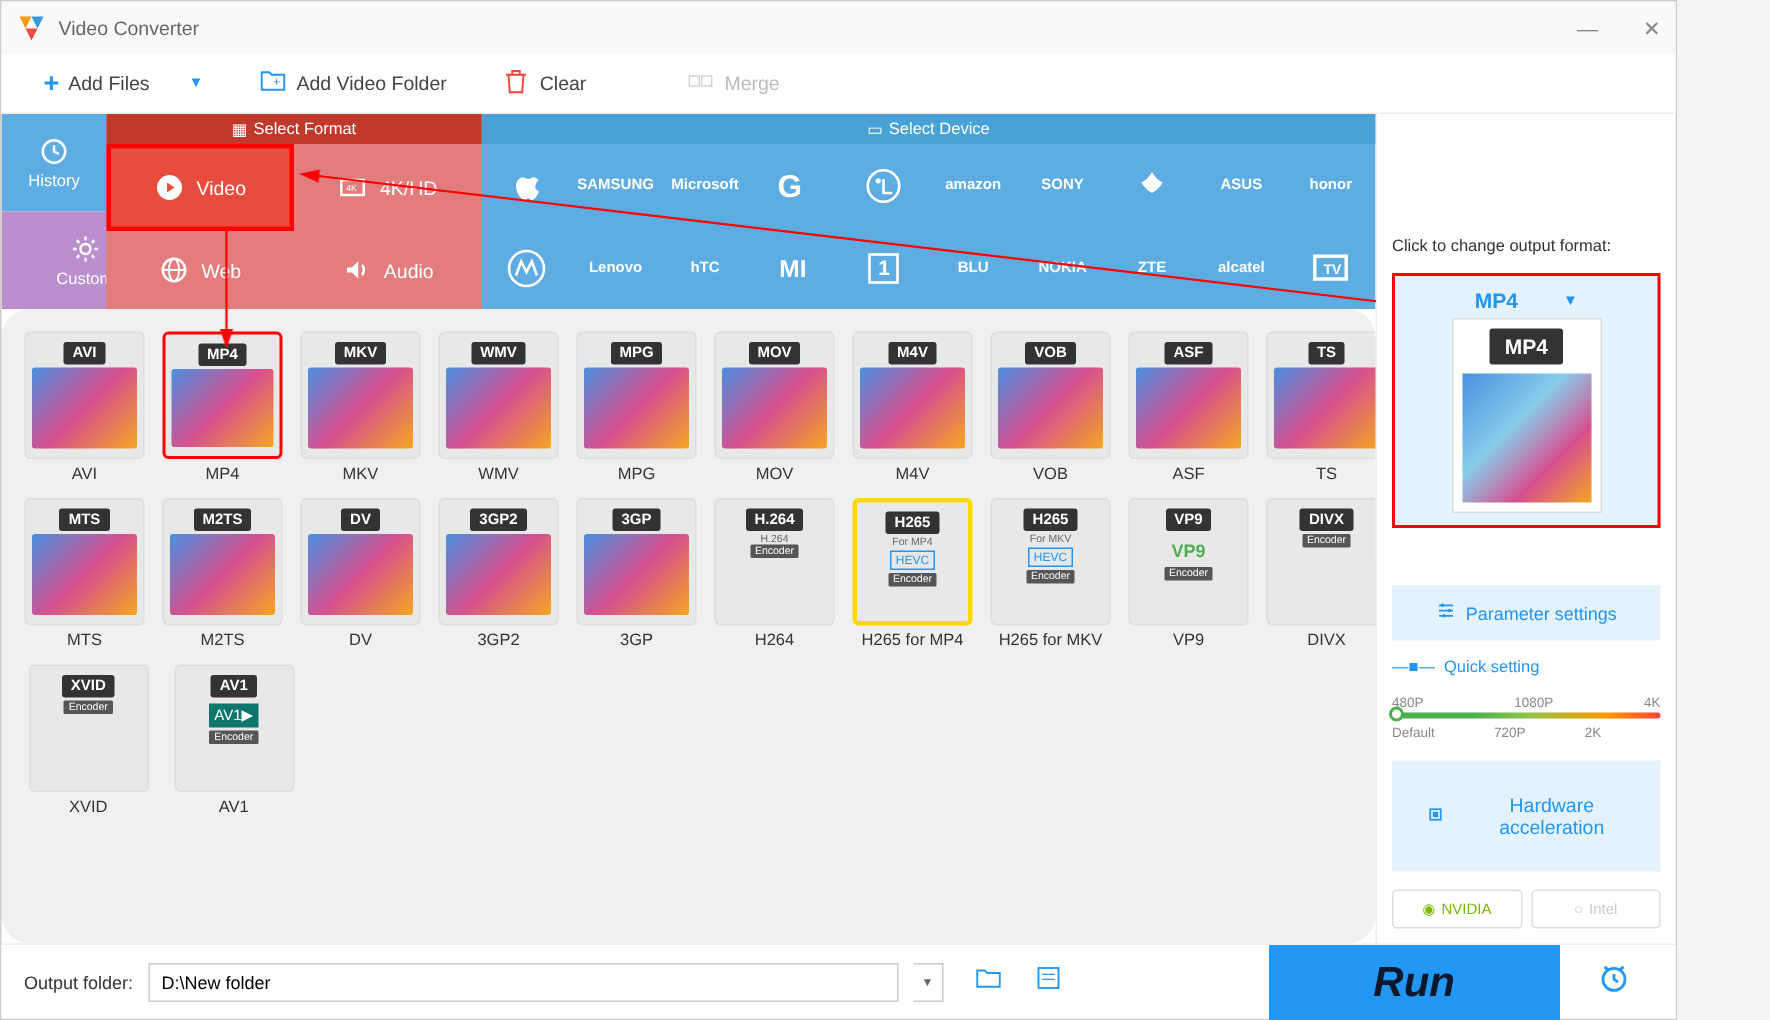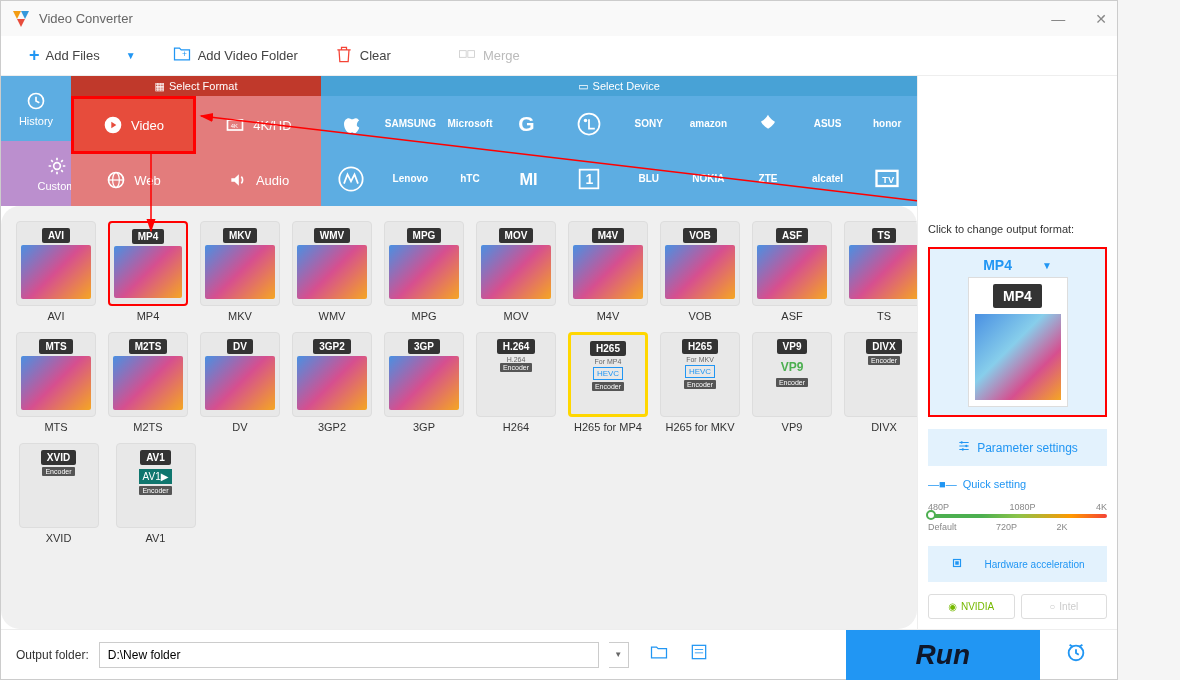--- a/index.html
+++ b/index.html
@@ -45,27 +45,27 @@
 .fmt-item.selected .fmt-thumb{border:2px solid red;}
 .fmt-item.h265 .fmt-thumb{border:3px solid #ffd700;}
 .fmt-sub{font-size:7px;color:#666;}
 .right{width:200px;background:#fff;border-left:1px solid #eee;padding:10px;display:flex;flex-direction:column;gap:12px;justify-content:flex-end;}
 .outlabel{font-size:11px;color:#333;}
 .outbox{border:2px solid red;background:#e3f2fd;padding:8px;display:flex;flex-direction:column;align-items:center;}
 .outtitle{color:#2196f3;font-size:14px;font-weight:bold;margin-bottom:4px;display:flex;align-items:center;gap:30px;}
 .outthumb{width:100px;height:130px;background:#fff;border:1px solid #ddd;display:flex;flex-direction:column;align-items:center;padding:6px;}
 .outthumb .fmt-badge{font-size:14px;padding:4px 10px;}
 .outthumb .fmt-preview2{flex:1;width:100%;background:linear-gradient(135deg,#4a90e2 0%,#87ceeb 40%,#d64f8f 70%,#f5a623 100%);margin-top:4px;}
-.param-btn{background:#e3f2fd;color:#2196f3;font-size:12px;padding:10px;text-align:center;border:none;cursor:pointer;display:flex;align-items:center;justify-content:center;gap:6px;}
+.param-btn{background:#e3f2fd;color:#2196f3;font-size:12px;padding:10px;text-align:center;border:none;cursor:pointer;display:flex;align-items:center;justify-content:center;gap:6px;margin-top:26px;}
 .quick{font-size:11px;color:#2196f3;display:flex;align-items:center;gap:6px;}
 .slider-area{font-size:9px;color:#888;}
 .slider-ticks{display:flex;justify-content:space-between;margin-bottom:2px;}
 .slider-track{height:4px;background:linear-gradient(to right,#4caf50 0%,#4caf50 30%,#8bc34a 50%,#ff9800 80%,#f44336 100%);border-radius:2px;position:relative;}
 .slider-thumb{width:10px;height:10px;background:#fff;border:2px solid #4caf50;border-radius:50%;position:absolute;left:-2px;top:-4px;}
-.hw-btn{background:#e3f2fd;color:#2196f3;font-size:10px;padding:10px;border:none;cursor:pointer;display:flex;align-items:center;gap:20px;justify-content:center;}
+.hw-btn{background:#e3f2fd;color:#2196f3;font-size:13px;padding:22px;border:none;cursor:pointer;display:flex;align-items:center;gap:20px;justify-content:center;}
 .gpu{display:flex;gap:6px;}
 .gpu-btn{flex:1;border:1px solid #ddd;padding:6px;font-size:10px;border-radius:3px;display:flex;align-items:center;justify-content:center;gap:4px;cursor:pointer;}
 .gpu-btn.nvidia{color:#76b900;}
 .gpu-btn.intel{color:#ccc;}
 .bottom{height:50px;display:flex;align-items:center;padding:0 15px;gap:10px;background:#fff;border-top:1px solid #eee;}
 .outfolder-label{font-size:12px;color:#333;}
 .outfolder-input{flex:0 0 500px;border:1px solid #ccc;padding:4px 8px;font-size:12px;height:26px;}
 .outfolder-drop{width:20px;height:26px;border:1px solid #ccc;border-left:none;display:flex;align-items:center;justify-content:center;font-size:8px;color:#666;cursor:pointer;}
 .bicon{color:#2196f3;font-size:18px;cursor:pointer;margin-left:10px;}
 .run{margin-left:auto;background:#2196f3;color:#0f172a;font-size:28px;font-style:italic;font-weight:bold;border:none;padding:4px 70px;height:50px;cursor:pointer;}
@@ -200,22 +200,22 @@
                   <text x="2" y="18" font-size="18" font-weight="bold" fill="#fff">G</text>
                 </svg>
               </div>
               <div class="brand">
                 <svg viewBox="0 0 24 24" width="28" height="28">
                   <circle cx="12" cy="12" r="9" fill="none" stroke="#fff" stroke-width="1.5"></circle>
                   <circle cx="9" cy="9" r="1.5" fill="#fff"></circle>
                   <path d="M12 8v8h5" stroke="#fff" stroke-width="1.5" fill="none"></path>
                 </svg>
               </div>
+              <div class="brand">amazon</div>
               <div class="brand">SONY</div>
-              <div class="brand">amazon</div>
               <div class="brand">
                 <svg viewBox="0 0 24 24" width="28" height="28">
                   <path d="M12 4c-2 4-6 6-6 6 2 4 6 6 6 6s4-2 6-6c0 0-4-2-6-6z" fill="#fff"></path>
                 </svg>
               </div>
               <div class="brand">ASUS</div>
               <div class="brand">honor</div>
               <div class="brand">
                 <svg viewBox="0 0 24 24" width="28" height="28">
                   <circle cx="12" cy="12" r="10" fill="none" stroke="#fff" stroke-width="1.5"></circle>

